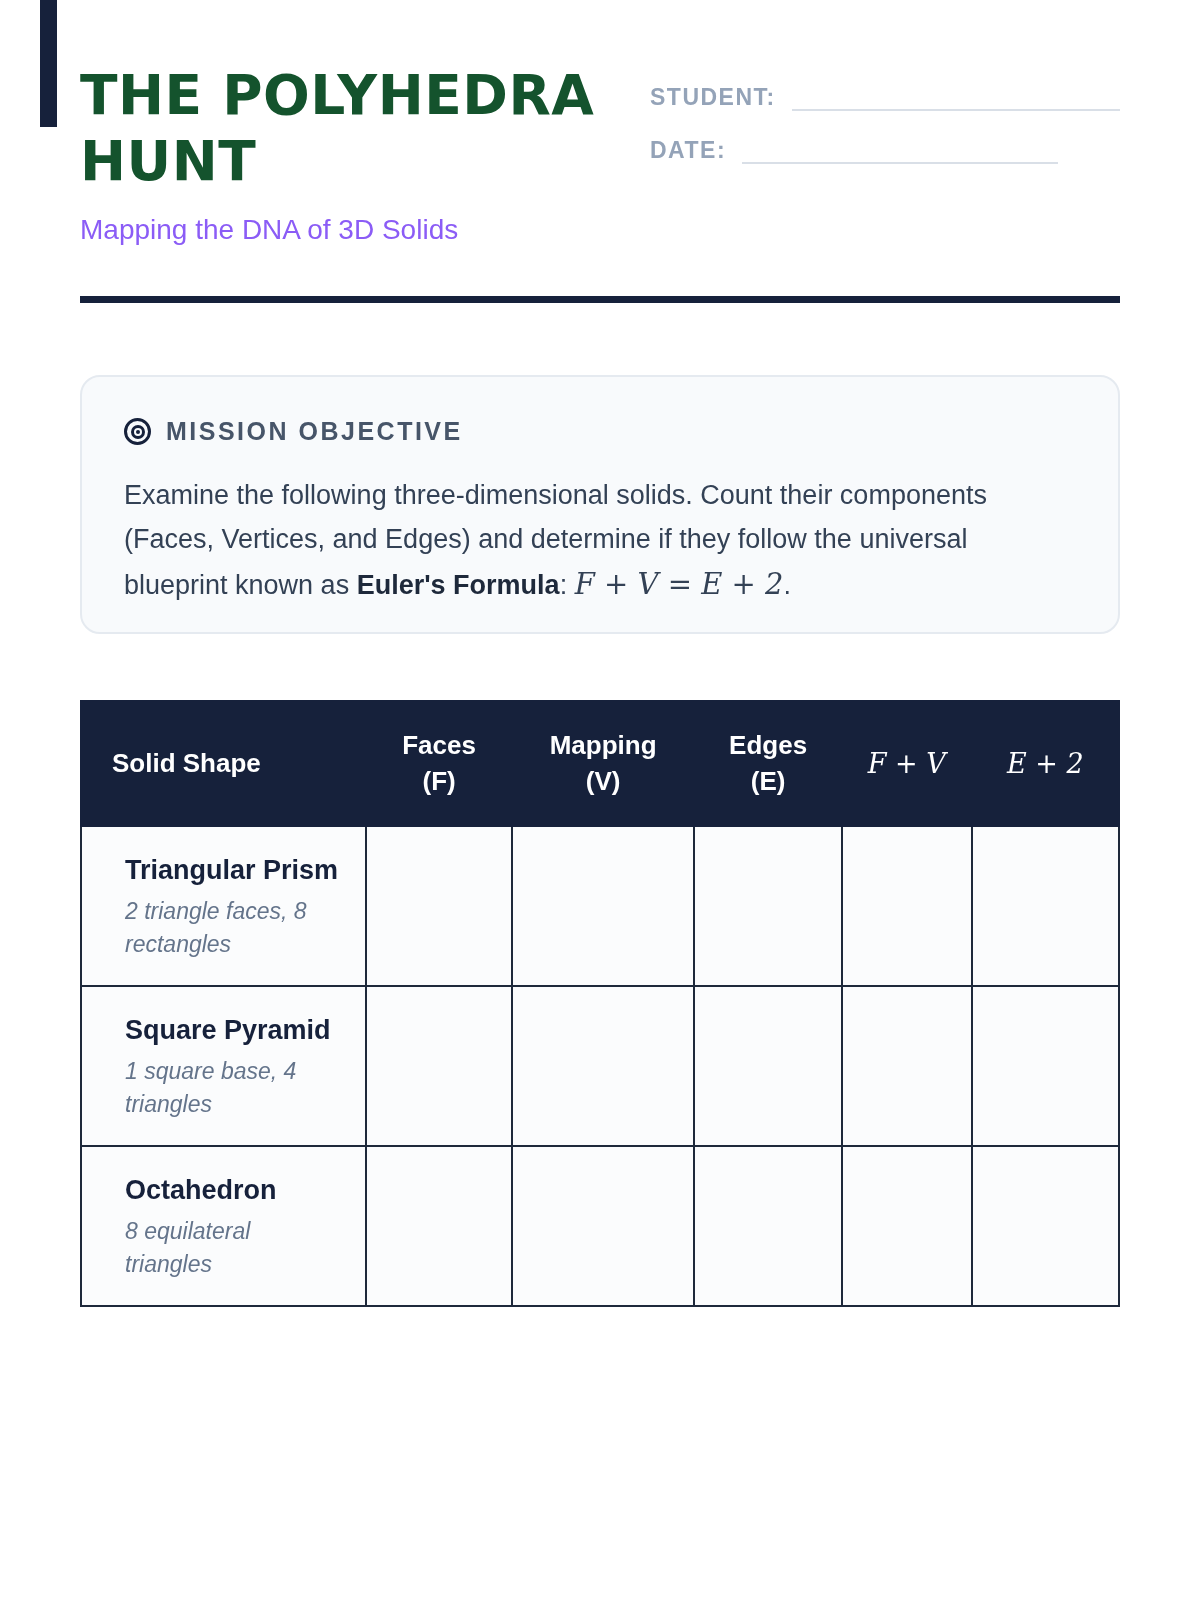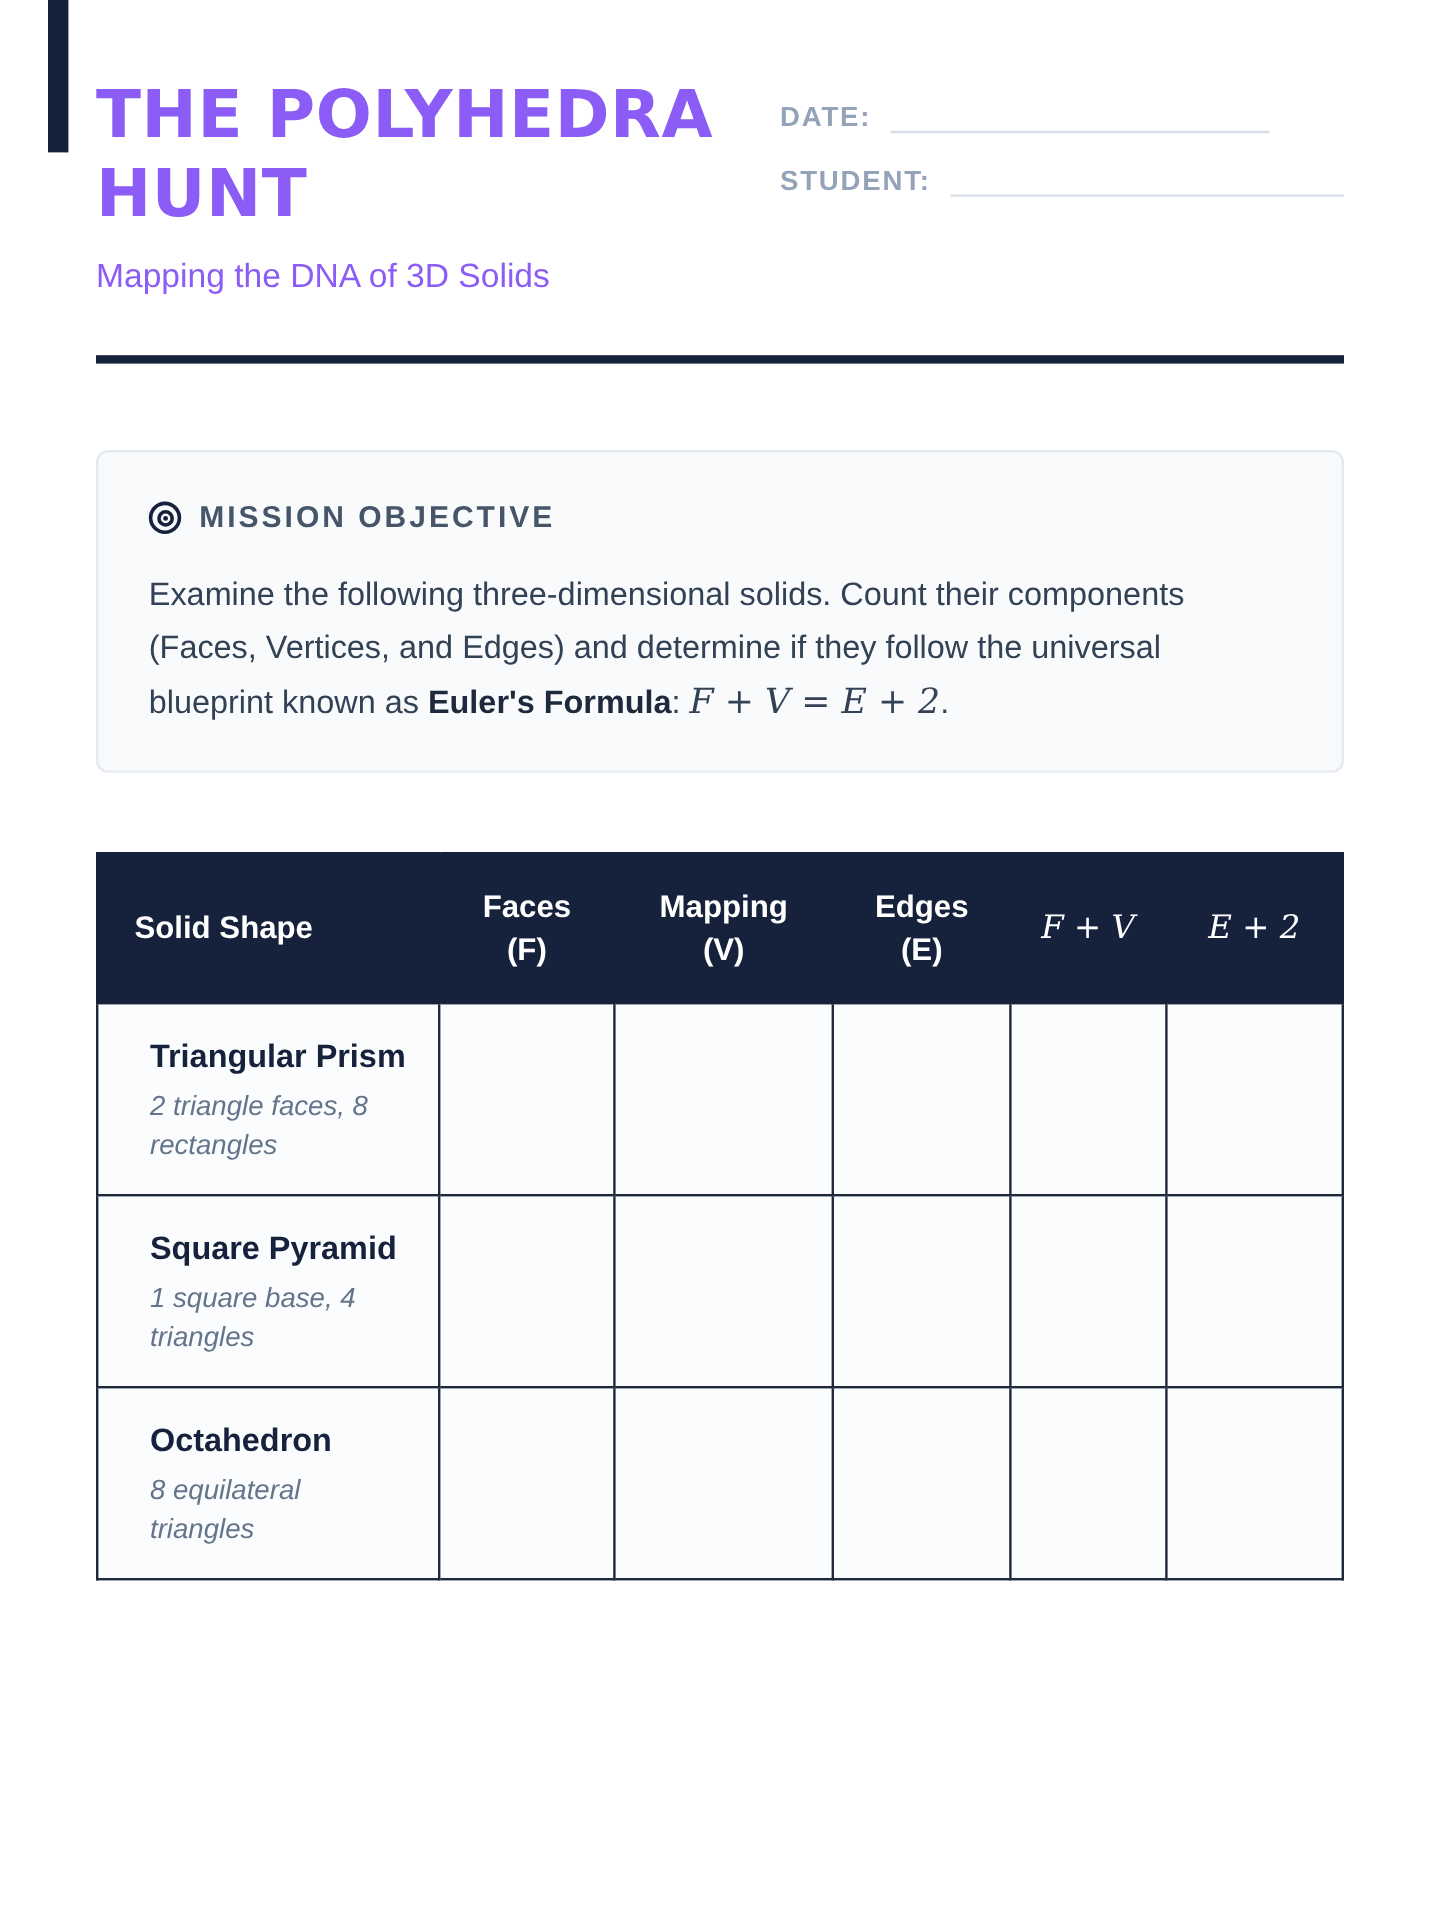--- a/index.html
+++ b/index.html
@@ -19,21 +19,21 @@
   }
   .page { padding: 62px 80px 0 80px; }
 
   
   .header { display: flex; justify-content: space-between; align-items: flex-start; }
   .header-left { max-width: 560px; }
   .title {
     font-size: 55px;
     line-height: 1.2;
     font-weight: bold;
-    color: #8b5cf6;
+    color: #14532d;
     font-family: "DejaVu Sans", "Liberation Sans", sans-serif;
     letter-spacing: 0.5px;
   }
   .title span { display: block; }
   .subtitle { margin-top: 20px; font-size: 28px; color: #8b5cf6; }
 
   .header-right { width: 470px; padding-top: 22px; }
   .field-row { display: flex; align-items: flex-end; margin-bottom: 26px; }
   .field-label {
     font-size: 23px; font-weight: bold; color: #94a3b8;
@@ -43,22 +43,22 @@
   .field-row.date-row { padding-right: 62px; }
 
   
   .divider { border: none; height: 7px; background: #16213b; margin-top: 50px; }
 
   
   .mission {
     margin-top: 72px;
     background: #f8fafc;
     border: 2px solid #e5eaf0;
-    border-radius: 10px;
-    padding: 40px 42px 34px 42px;
+    border-radius: 20px;
+    padding: 40px 42px 24px 42px;
   }
   .mission-head { display: flex; align-items: center; gap: 15px; margin-bottom: 28px; }
   .target-icon {
     width: 27px; height: 27px; flex: 0 0 auto;
     border: 3px solid #16213b; border-radius: 50%;
     display: inline-flex; align-items: center; justify-content: center;
   }
   .target-icon .ring {
     width: 14px; height: 14px;
     border: 3px solid #16213b; border-radius: 50%;
@@ -122,26 +122,26 @@
 
   <header class="header">
     <div class="header-left">
       <h1 class="title">
         <span>THE POLYHEDRA</span>
         <span>HUNT</span>
       </h1>
       <p class="subtitle">Mapping the DNA of 3D Solids</p>
     </div>
     <div class="header-right">
+      <div class="field-row">
+        <span class="field-label">STUDENT:</span>
+        <span class="field-line"></span>
+      </div>
       <div class="field-row date-row">
         <span class="field-label">DATE:</span>
-        <span class="field-line"></span>
-      </div>
-      <div class="field-row">
-        <span class="field-label">STUDENT:</span>
         <span class="field-line"></span>
       </div>
     </div>
   </header>
 
   <hr class="divider">
 
   <section class="mission">
     <div class="mission-head">
       <span class="target-icon">

